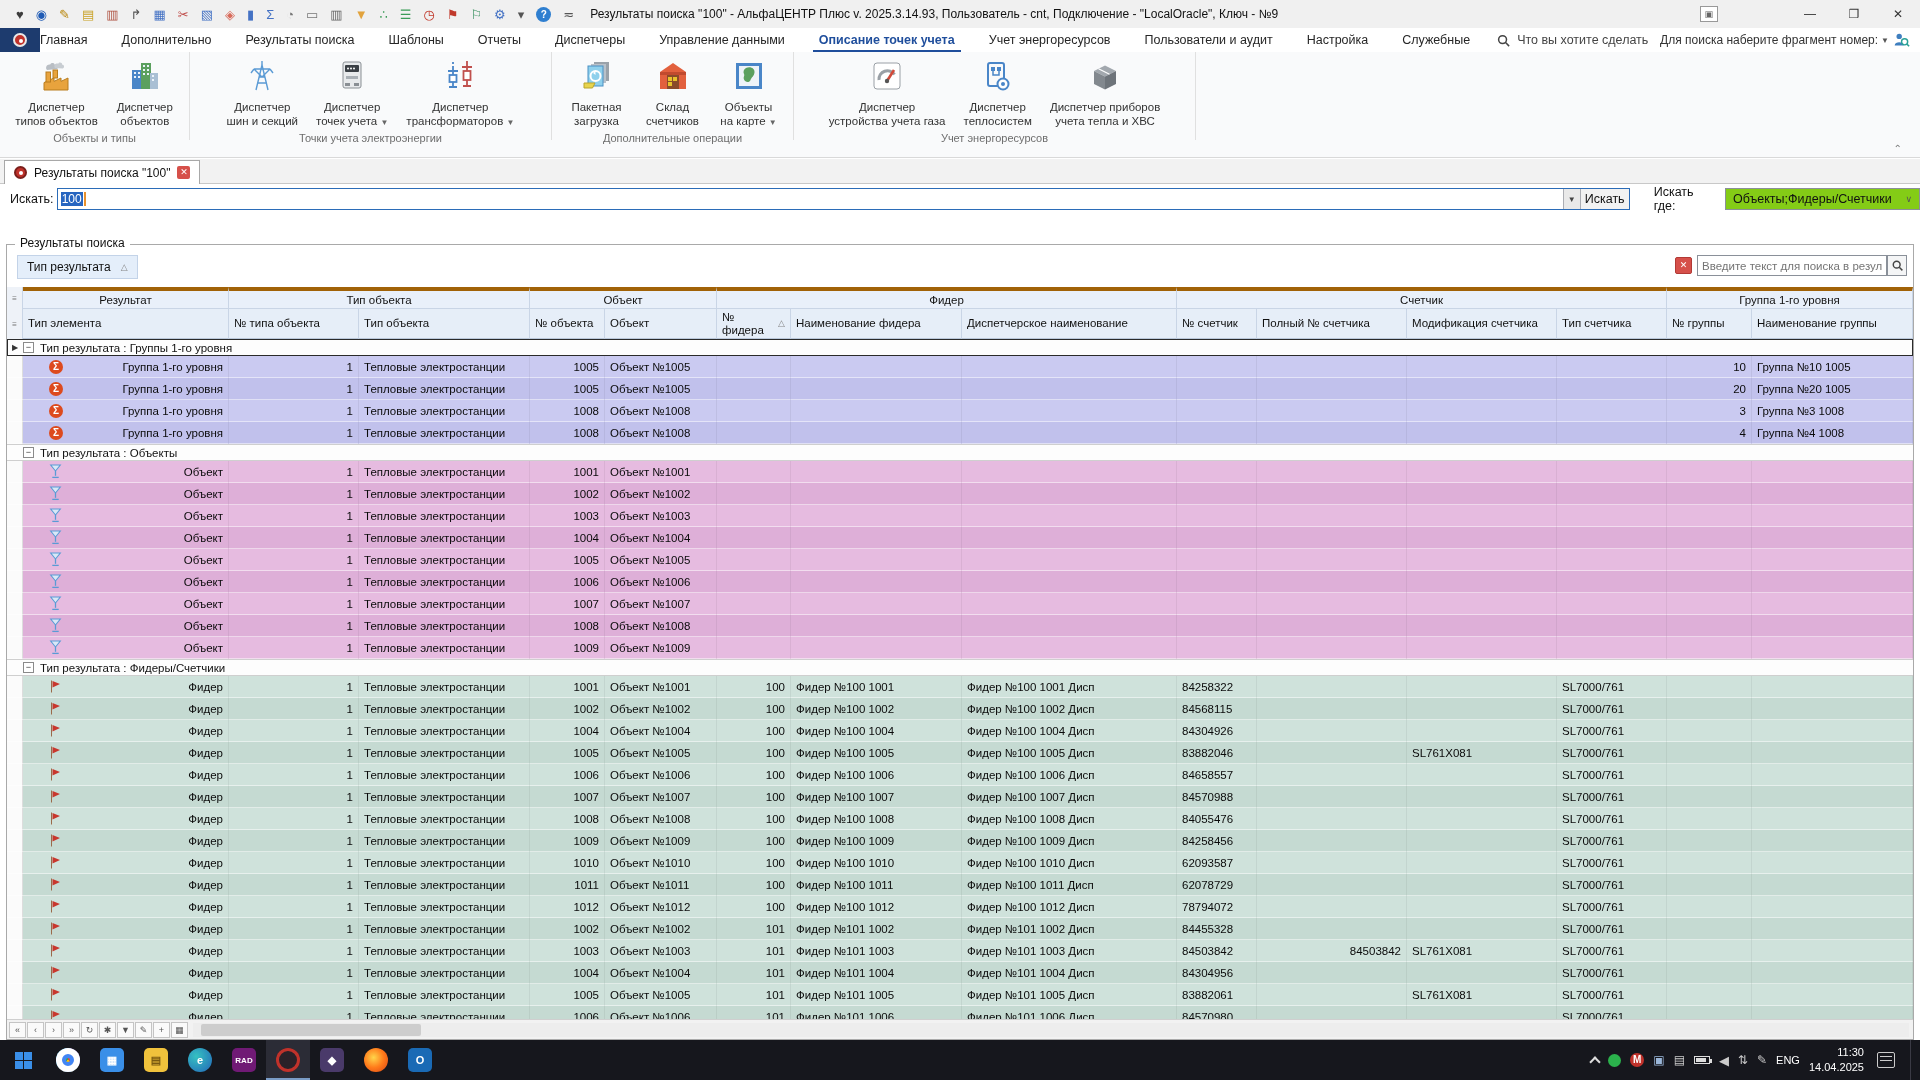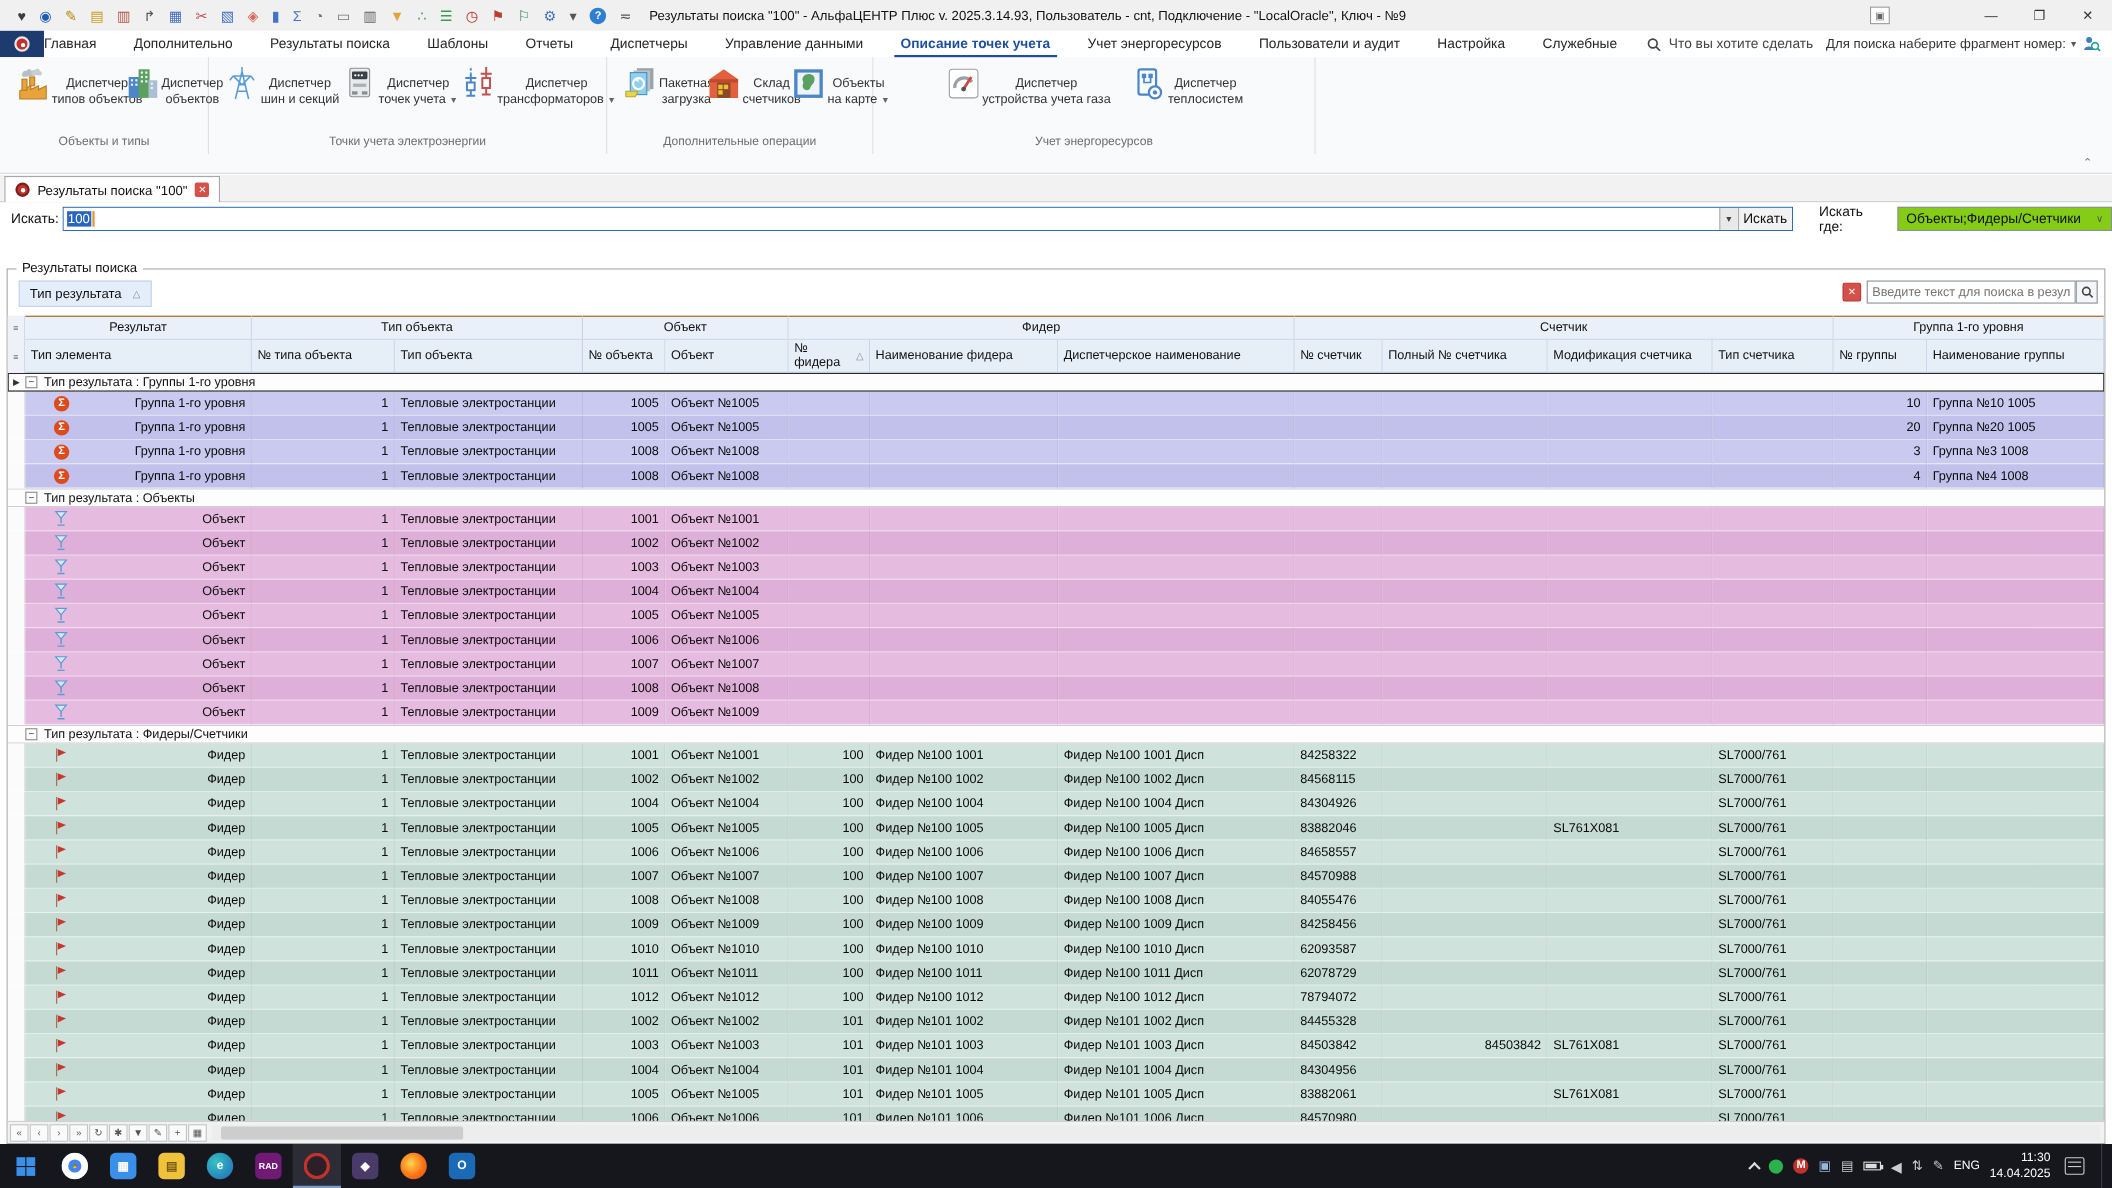--- a/index.html
+++ b/index.html
@@ -26,21 +26,21 @@
 .rtab.active{color:#1f4e9c;font-weight:700;position:relative}
 .rtab.active::after{content:"";position:absolute;left:-6px;right:-6px;bottom:-6px;height:3px;background:#1f4e9c}
 .tellme{display:flex;align-items:center;gap:6px;margin-left:26px;font-size:12.5px;color:#444}
 .ribbon-right{position:absolute;right:10px;top:0;height:24px;display:flex;align-items:center;gap:3px;font-size:12px;color:#333}
 
 
 .ribbon{position:absolute;left:0;top:52px;width:100%;height:106px;background:#f9fafb;border-bottom:1px solid #d9d9d9}
 .rgroups{display:flex;height:88px}
 .rgroup{display:flex;flex-direction:column;border-right:1px solid #e0e0e0;padding:0 6px}
 .rbtns{display:flex;flex:1;align-items:flex-start;justify-content:center;gap:4px;padding-top:4px}
-.rbtn{display:flex;flex-direction:row;align-items:flex-end;padding:3px 7px;border-radius:3px;min-width:72px}
+.rbtn{display:flex;flex-direction:column;align-items:center;padding:3px 7px;border-radius:3px;min-width:72px}
 .rbtn svg{width:34px;height:34px}
 .rbtn .lab{font-size:11.5px;color:#333;text-align:center;line-height:1.25;margin-top:3px;white-space:nowrap}
 .rbtn .lab .drop{font-size:8px;color:#666}
 .glabels{height:17px;display:flex}
 .glabel{font-size:11px;color:#6d6d6d;text-align:center}
 .ribbon-collapse{position:absolute;right:18px;bottom:3px;font-size:10px;color:#777}
 
 
 .doctabs{position:absolute;left:0;top:159px;width:100%;height:25px;background:#f2f2f2;border-bottom:1px solid #c8c8c8}
 .doctab{position:absolute;left:4px;top:1px;height:24px;background:#fff;border:1px solid #a8a8a8;border-bottom:none;display:flex;align-items:center;gap:7px;padding:0 9px;font-size:12px;color:#111}
@@ -68,21 +68,21 @@
 .chip{margin-left:10px;height:24px;background:#e4eefa;border:1px solid #c3d3e8;display:flex;align-items:center;gap:10px;padding:0 9px;font-size:12px;color:#111}
 .sorttri{font-size:9px;color:#888}
 .toolbar-right{position:absolute;right:6px;top:4px;display:flex;align-items:center;gap:5px}
 .redx{width:17px;height:17px;background:#d6504a;border:1px solid #b23a35;color:#fff;font-size:9px;line-height:15px;text-align:center;border-radius:2px}
 .filterbox{width:190px;height:21px;border:1px solid #8a9099;font-size:11.5px;padding:0 4px;color:#333;font-family:"Liberation Sans",sans-serif}
 .magbtn{width:20px;height:21px;border:1px solid #8a9099;background:#f4f5f6;display:flex;align-items:center;justify-content:center;margin-left:-5px}
 
 
 .gridrow{display:grid;grid-template-columns:16px 206px 130px 171px 75px 112px 74px 171px 215px 80px 150px 150px 110px 85px 1fr}
 .bandrow{position:absolute;left:0;right:0;top:42px;height:22px;display:grid;grid-template-columns:16px 206px 301px 187px 460px 490px 1fr}
-.bandcell{background:#e9f0fa;border-right:1px solid #c9d5e6;border-top:1px solid #a16207;border-bottom:1px solid #c9d5e6;display:flex;align-items:center;justify-content:center;font-size:11.5px;color:#111}
+.bandcell{background:#e9f0fa;border-right:1px solid #c9d5e6;border-top:4px solid #a16207;border-bottom:1px solid #c9d5e6;display:flex;align-items:center;justify-content:center;font-size:11.5px;color:#111}
 .headrow{position:absolute;left:0;right:0;top:64px;height:30px}
 .headcell{background:#e6eef8;border-right:1px solid #c9d5e6;border-bottom:1px solid #b9c7da;display:flex;align-items:center;padding:0 5px;font-size:11.5px;color:#111;line-height:1.1;justify-content:space-between}
 .indcell{background:#eef2f8;border-right:1px solid #c9d5e6;display:flex;align-items:center;justify-content:center;color:#777;font-size:8px}
 .gridbody{position:absolute;left:0;right:0;top:94px;bottom:20px;overflow:hidden}
 .grouphdr{height:17px;background:#fdfdfd;border-bottom:1px solid #cfcfcf;border-top:1px solid #cfcfcf;display:flex;align-items:center;font-size:11.5px;color:#111}
 .grouphdr.focused{outline:1px solid #2a2a2a;outline-offset:-1px}
 .grouphdr .ind{width:16px;text-align:center;font-size:8px;color:#333}
 .collapse-box{width:11px;height:11px;border:1px solid #8a8a8a;background:#fff;font-size:9px;line-height:9px;text-align:center;color:#333;margin-right:6px}
 .drow{height:22px}
 .dcell{display:flex;align-items:center;padding:0 5px;font-size:11.5px;color:#0a0a0a;border-right:1px solid rgba(0,0,0,0.055);border-bottom:1px solid rgba(255,255,255,0.5);overflow:hidden;white-space:nowrap}
@@ -342,20 +342,29 @@
               <span><svg viewBox="0 0 34 34" fill="none" style="width: 34px; height: 34px;">
                   <rect x="7" y="4" width="16" height="23" rx="2" stroke="#4a86c8" stroke-width="2"></rect>
                   <rect x="10" y="8" width="4" height="4" fill="#4a86c8"></rect>
                   <rect x="16" y="8" width="4" height="4" fill="#4a86c8"></rect>
                   <path d="M12 12v4h6v-4" stroke="#4a86c8" stroke-width="1.5"></path>
                   <circle cx="22" cy="25" r="5.5" fill="#fff" stroke="#4a86c8" stroke-width="2"></circle>
                   <circle cx="22" cy="25" r="2" fill="#4a86c8"></circle>
                 </svg></span>
               <div class="lab">Диспетчер<br>теплосистем</div>
             </div>
+            <div class="rbtn">
+              <span><svg viewBox="0 0 34 34" style="width: 34px; height: 34px;">
+                  <path d="M6 12 L17 6.5 L28 12 L17 17.5 Z" fill="#a2a8ae"></path>
+                  <path d="M6 12 V25 L17 30.5 V17.5 Z" fill="#82888e"></path>
+                  <path d="M28 12 V25 L17 30.5 V17.5 Z" fill="#6e747a"></path>
+                  <path d="M10.5 9.7l11 5.5" stroke="#fff" stroke-width="1.2"></path>
+                </svg></span>
+              <div class="lab">Диспетчер приборов<br>учета тепла и ХВС</div>
+            </div>
           </div>
           <div class="glabels">
             <div class="glabel" style="width: 100%;">Учет энергоресурсов</div>
           </div>
         </div>
       </div>
     <div class="ribbon-collapse">⌃</div>
   </div>
 
   <div class="doctabs">

